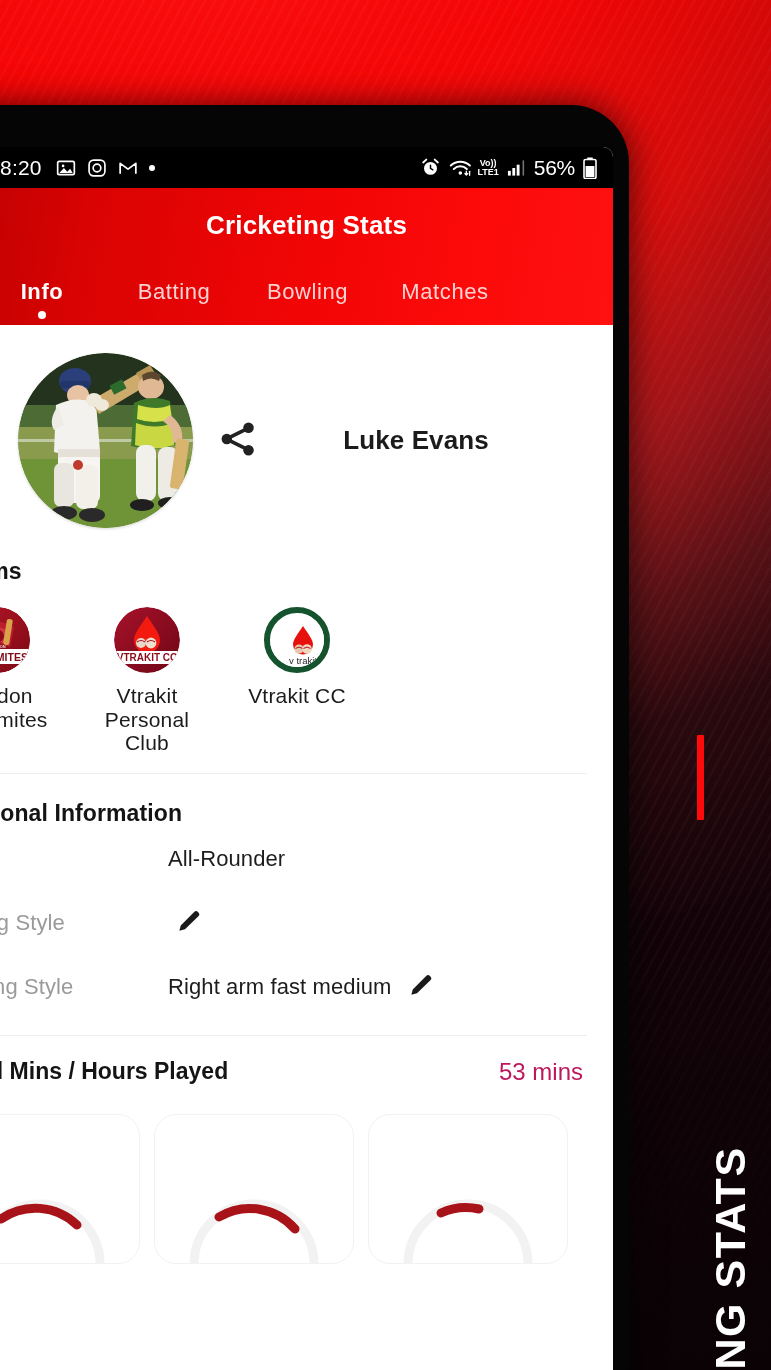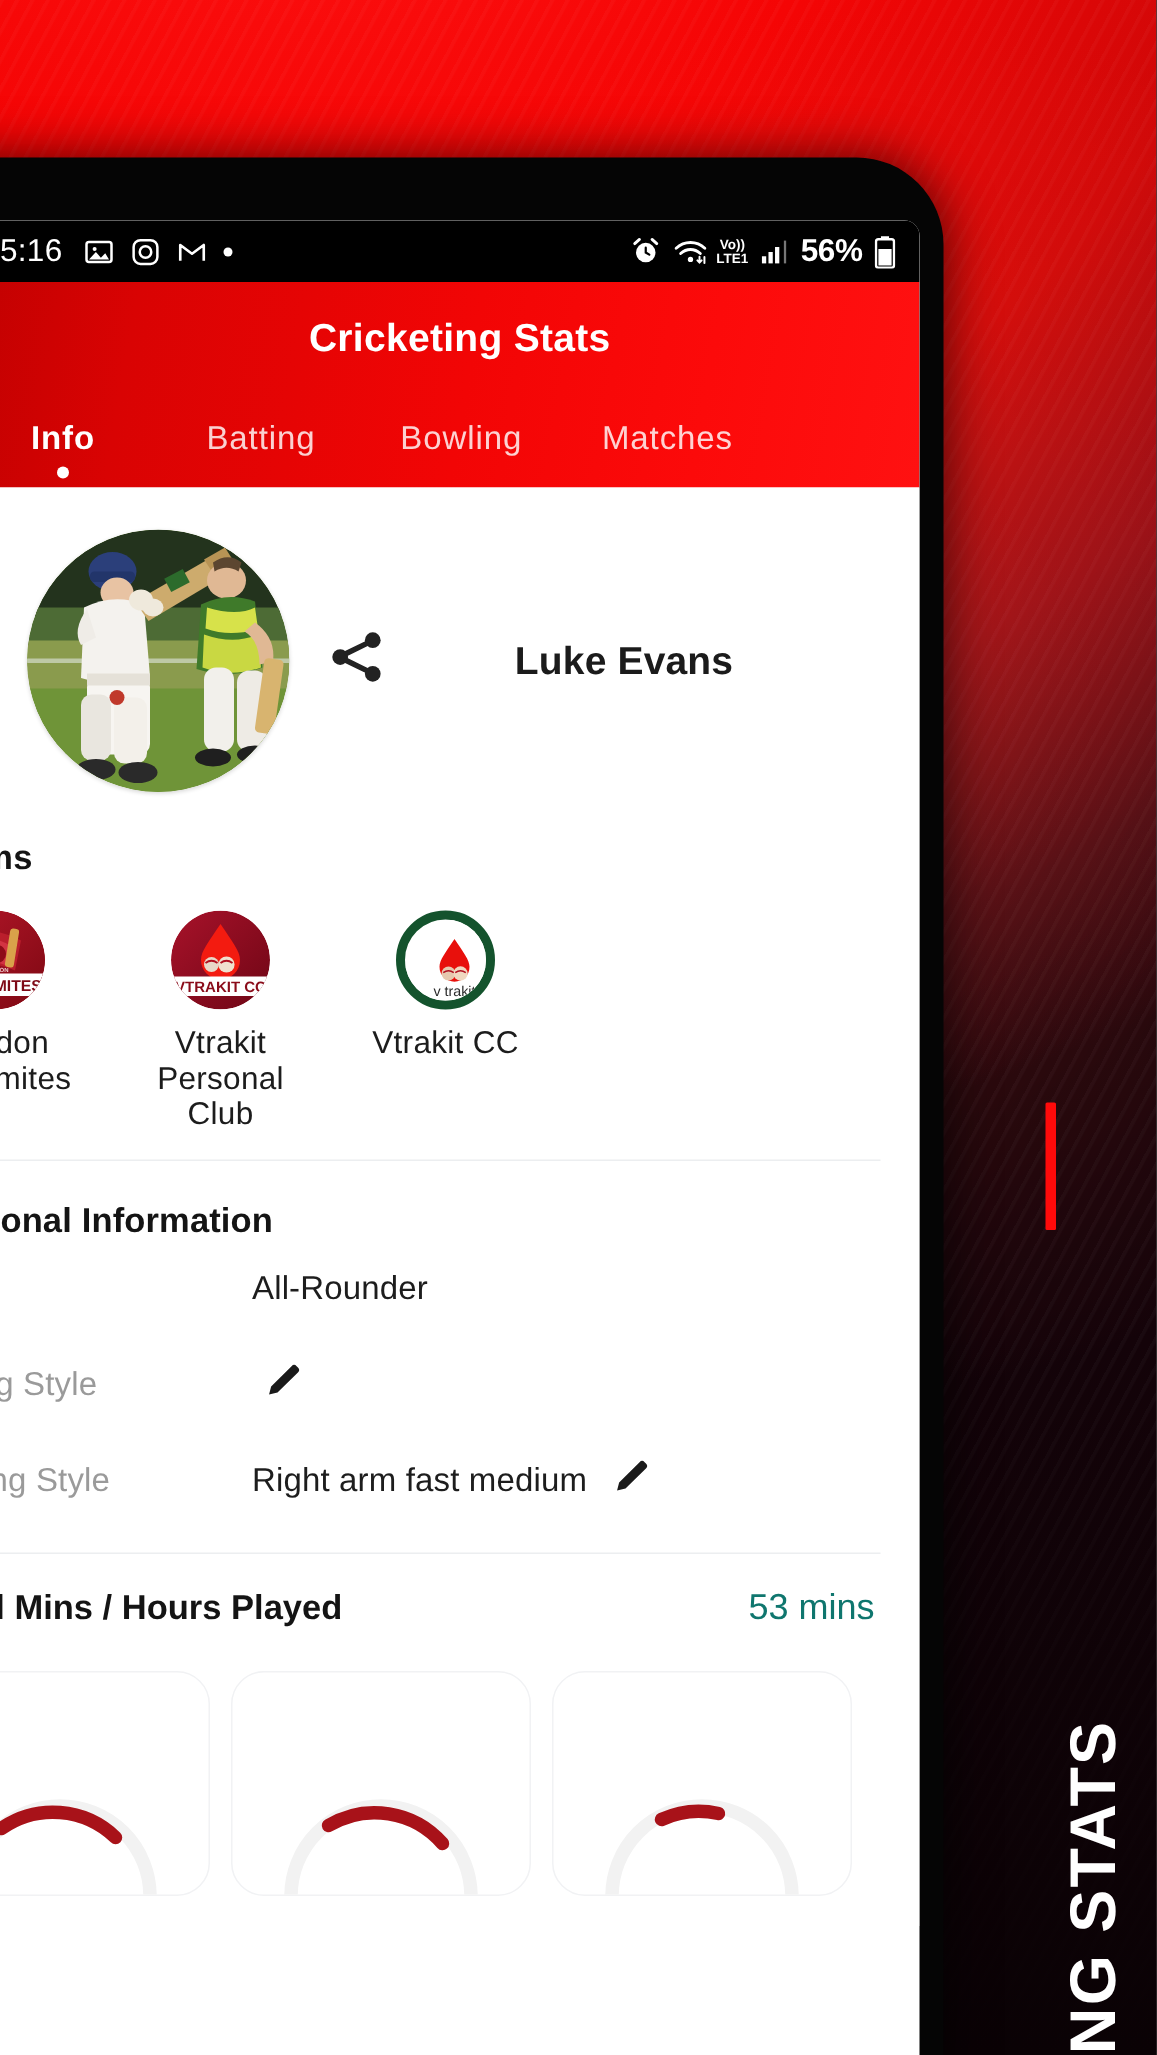--- a/index.html
+++ b/index.html
@@ -68,21 +68,21 @@
   }
   .sb-time { font-size:21px; font-weight:500; letter-spacing:.2px; }
   .sb-left-icons { display:flex; align-items:center; gap:11px; margin-left:14px; }
   .sb-spacer { flex:1; }
   .sb-right { display:flex; align-items:center; gap:8px; }
   .sb-icon { display:inline-flex; align-items:center; justify-content:center; }
   .sb-dot { width:6px; height:6px; border-radius:50%; background:#fff; display:inline-block; }
   .volte-stack { display:flex; flex-direction:column; align-items:center; line-height:.95; margin-left:-2px;justify-content:flex-end; }
   .volte-stack span:first-child { font-size:9px; font-weight:bold; }
   .volte-stack span:last-child { font-size:9px; font-weight:bold; }
-  .sb-batt-text { font-size:21px; font-weight:bold; letter-spacing:-.3px; }
+  .sb-batt-text { font-size:21px; font-weight:normal; letter-spacing:-.3px; }
 
   
   .app-header {
     background:linear-gradient(100deg, #b90000 0%, #d90303 22%, #f20505 55%, #fc0a0a 78%, #ff1111 100%);
     padding-top:22px;
   }
   .app-title {
     text-align:center; color:#fff; font-size:26px; font-weight:bold;
     letter-spacing:.2px; padding-left:60px; padding-right:0;
   }
@@ -152,21 +152,21 @@
   }
   .info-value {
     flex:1; color:#1d1d1d; font-size:22px; line-height:1.25; letter-spacing:.1px;
     max-width:232px;
   }
   .edit-icon { margin-left:6px; flex:none; }
 
   .total-block { padding:22px 0 20px 60px; }
   .total-row { display:flex; align-items:center; margin-left:-50px; padding-right:30px; }
   .total-label { font-size:23px; font-weight:bold; color:#141414; }
-  .total-value { margin-left:auto; font-size:24px; color:#0f766e; }
+  .total-value { margin-left:auto; font-size:24px; color:#be185d; }
 
   .cards-row { display:flex; gap:14px; margin-left:-60px; padding:28px 0 0 0; }
   .stat-card {
     width:200px; height:150px; border:1px solid #f1f2f4; border-radius:22px;
     background:#fff; position:relative; overflow:hidden;
   }
   .gauge { position:absolute; left:50%; top:54px; transform:translateX(-50%); }
 </style>
 </head>
 <body>
@@ -180,21 +180,21 @@
   <div class="brand-rail">
     <div class="brand-dash"></div>
     <div class="brand-text">CRICKETING STATS</div>
   </div>
 
   <div class="phone-shell"></div>
 
   <div class="phone-screen">
 
     <div class="statusbar">
-      <div class="sb-time">5:16</div>
+      <div class="sb-time">8:20</div>
       <div class="sb-left-icons">
         <span class="sb-icon">
           <svg width="20" height="20" viewBox="0 0 24 24">
               <rect x="2" y="4" width="20" height="16" rx="2" fill="none" stroke="#fff" stroke-width="2"></rect>
               <circle cx="8.5" cy="9.5" r="1.6" fill="#fff"></circle>
               <path d="M4 18l5.5-6 4 4.5L17 13l3 5z" fill="#fff"></path>
             </svg>
         </span>
         <span class="sb-icon">
           <svg width="20" height="20" viewBox="0 0 24 24">

